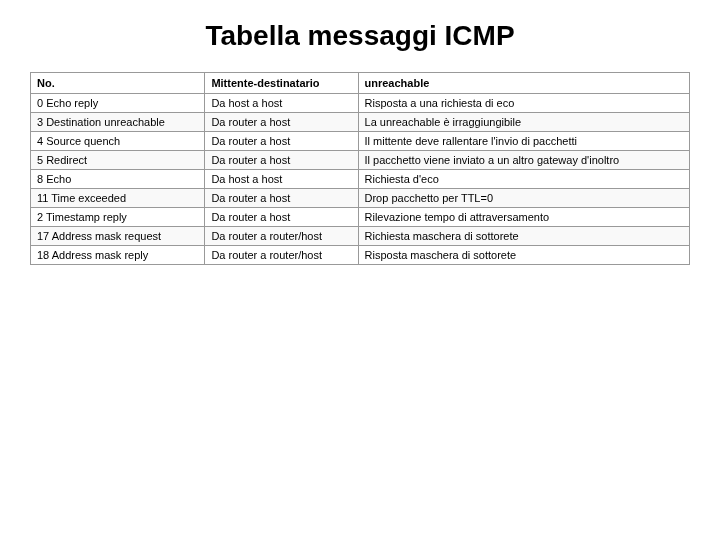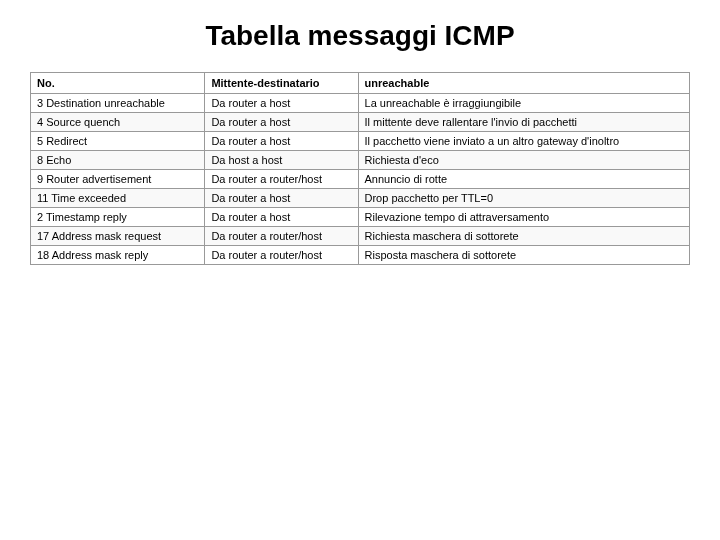--- a/index.html
+++ b/index.html
@@ -57,44 +57,44 @@
   <h1>Tabella messaggi ICMP</h1>
   <table>
     <thead>
       <tr>
         <th>No.</th>
         <th>Mittente-destinatario</th>
         <th>unreachable</th>
       </tr>
     </thead>
     <tbody id="table-body">
+    <tr>
+          <td>0 Echo reply</td>
+          <td>Da host a host</td>
+          <td>Risposta a una richiesta di eco</td>
+        </tr>
         <tr>
           <td>3 Destination unreachable</td>
           <td>Da router a host</td>
           <td>La unreachable è irraggiungibile</td>
         </tr>
         <tr>
           <td>4 Source quench</td>
           <td>Da router a host</td>
           <td>Il mittente deve rallentare l'invio di pacchetti</td>
         </tr>
         <tr>
           <td>5 Redirect</td>
           <td>Da router a host</td>
           <td>Il pacchetto viene inviato a un altro gateway d'inoltro</td>
         </tr>
         <tr>
           <td>8 Echo</td>
           <td>Da host a host</td>
           <td>Richiesta d'eco</td>
-        </tr>
-        <tr>
-          <td>9 Router advertisement</td>
-          <td>Da router a router/host</td>
-          <td>Annuncio di rotte</td>
         </tr>
         <tr>
           <td>11 Time exceeded</td>
           <td>Da router a host</td>
           <td>Drop pacchetto per TTL=0</td>
         </tr>
         <tr>
           <td>2 Timestamp reply</td>
           <td>Da router a host</td>
           <td>Rilevazione tempo di attraversamento</td>

